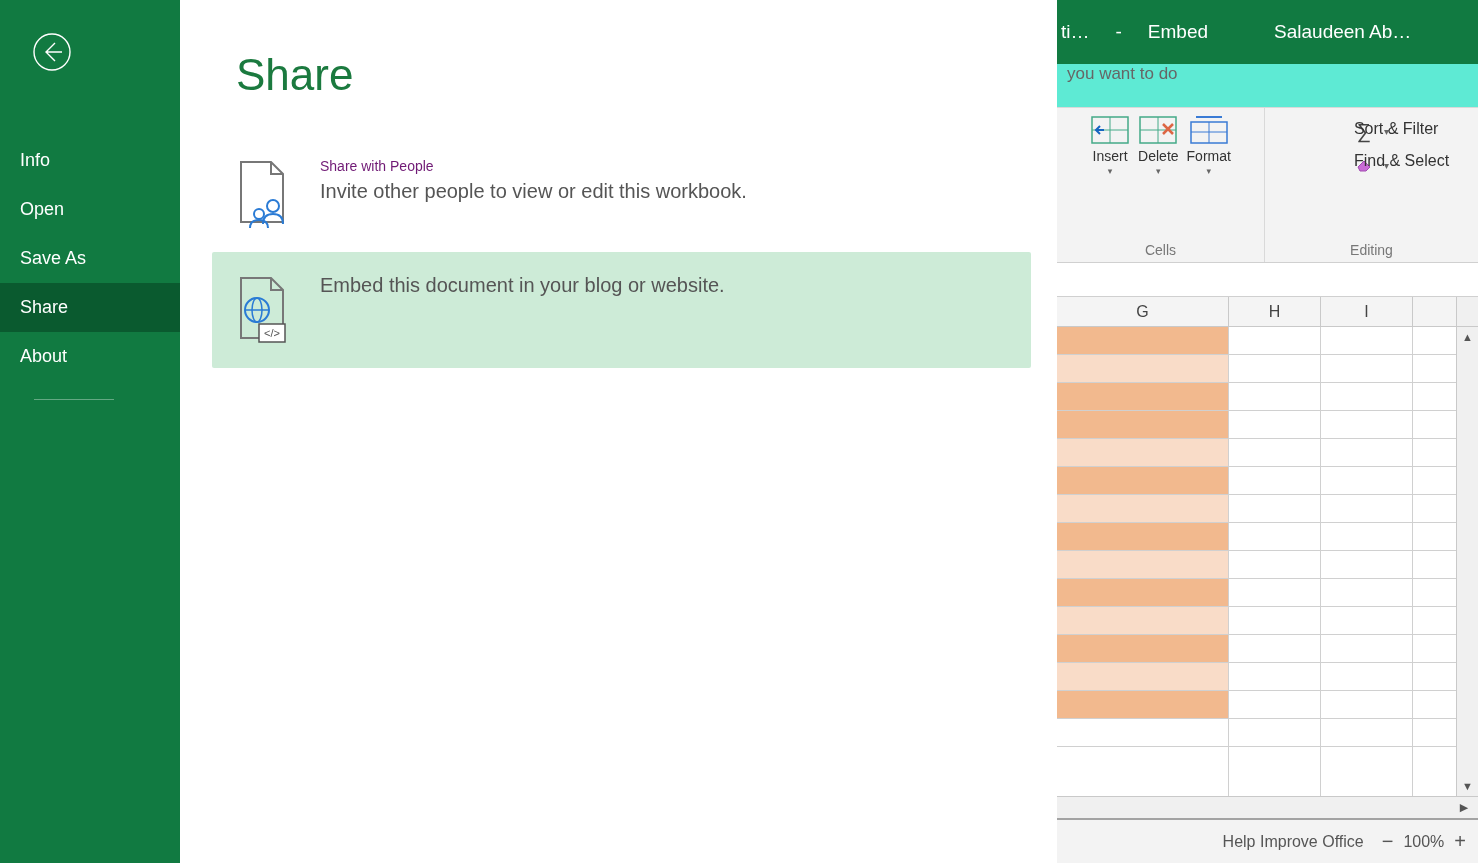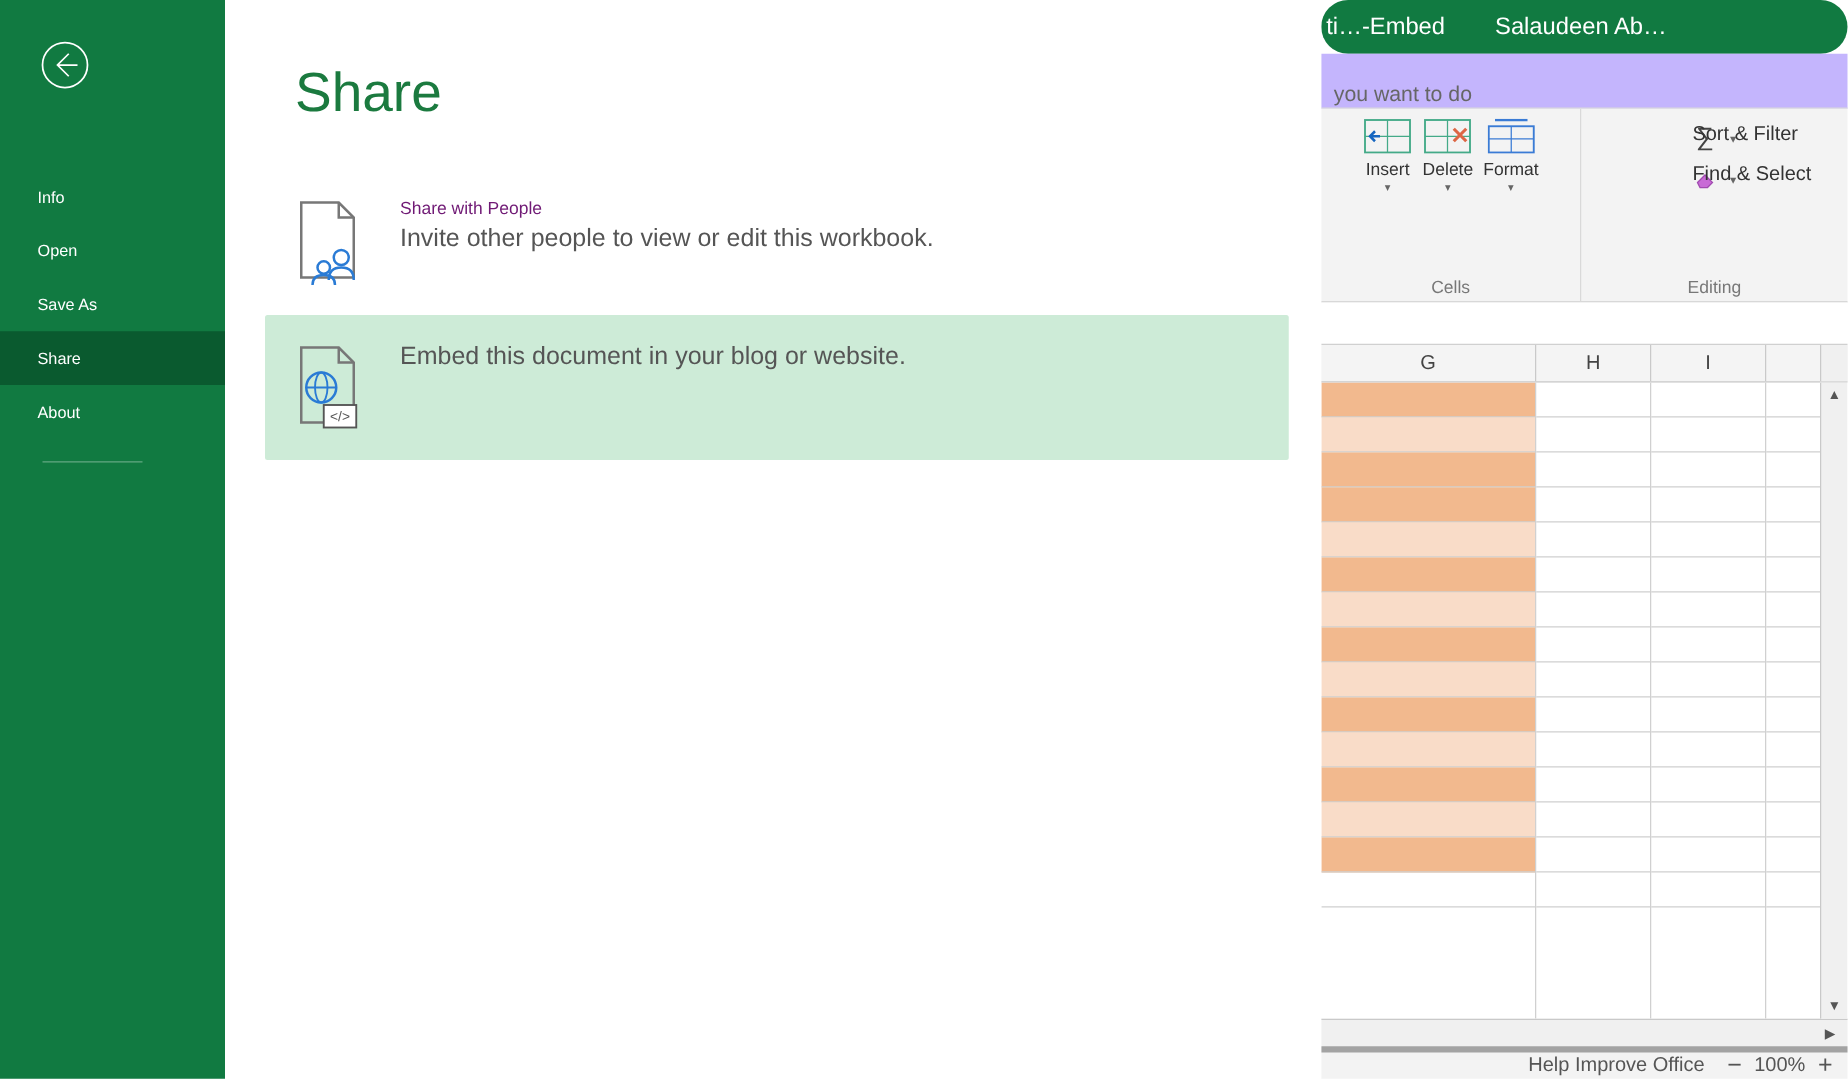--- a/index.html
+++ b/index.html
@@ -13,21 +13,21 @@
   .sidebar {
     width: 180px; height: 100%; background: #117a41; color: #fff;
     display: flex; flex-direction: column; padding-top: 28px;
   }
   .back-arrow {
     width: 48px; height: 48px; margin-left: 28px; margin-bottom: 60px;
     display:flex; align-items:center; justify-content:center; cursor:pointer;
   }
   .back-arrow svg { stroke:#fff; stroke-width:1.4; fill:none; }
   .nav-item {
-    padding: 14px 0 14px 30px; font-size: 13px; color:#fff; cursor:pointer;
+    padding: 14px 0 14px 20px; font-size: 18px; color:#fff; cursor:pointer;
   }
   .nav-item.active { background: #0a5a2f; }
   .nav-divider {
     margin: 18px 34px 0 34px; border-top: 1px solid rgba(255,255,255,0.35); width: 80px;
   }
 
   .main {
     flex:1; padding: 50px 26px 0 56px;
   }
   .page-title {
@@ -42,29 +42,28 @@
   .opt-icon { width:60px; height:72px; flex-shrink:0; display:flex; align-items:center; justify-content:center; }
   .opt-text h3 { font-size:14px; font-weight:400; color:#701a75; margin-bottom:6px;}
   .opt-text p { font-size:20px; color:#555; }
 
   
   .excel-bg {
     position:absolute; left:1057px; top:0; width:421px; height:863px;
     display:flex; flex-direction:column; background:#fff;
   }
   .titlebar {
-    height:43px; background:#117a41; color:#fff;
-    display:flex; align-items:center; padding:0 10px 0 4px;
+    height:64px; background:#117a41; color:#fff;
+    display:flex; align-items:center; gap:26px; padding:0 10px 0 4px;
     font-size:19px;
-    border-radius:24px;
   }
   .title-seg { white-space:nowrap; }
   .tellme-bar {
-    height:44px; background:#c4b5fd; border-bottom:1px solid #d9d9d9;
-    display:flex; align-items:flex-end; padding:0 10px; font-size:17px; color:#666;
+    height:44px; background:#5eead4; border-bottom:1px solid #d9d9d9;
+    display:flex; align-items:flex-start; padding:0 10px; font-size:17px; color:#666;
   }
   .ribbon {
     height:155px; background:#f3f3f3; border-bottom:1px solid #d0d0d0;
     display:flex;
   }
   .rgroup {
     border-right:1px solid #d9d9d9; padding:6px 10px 4px 10px;
     display:flex; flex-direction:column; align-items:center; justify-content:space-between;
   }
   .rgroup .btns { display:flex; gap:8px; }
@@ -95,21 +94,21 @@
   .cell { height:28px; border-bottom:1px solid #d0d0d0; }
   .cell.dark { background:#f2b98e; }
   .cell.light { background:#f9dcc8; }
   .vscroll { width:22px; background:#f0f0f0; border-left:1px solid #c9c9c9; position:relative;}
   .vscroll .arrow { position:absolute; left:0; width:100%; height:20px; display:flex; align-items:center; justify-content:center; font-size:11px; color:#555; cursor:pointer;}
   .vscroll .up{top:0;} .vscroll .down{bottom:0;}
   .hscroll { height:22px; background:#f0f0f0; border-top:1px solid #c9c9c9; display:flex; justify-content:flex-end; align-items:center; padding-right:4px;}
   .hscroll .arrow { width:20px; text-align:center; font-size:11px; color:#555; cursor:pointer;}
 
   .statusbar {
-    height:26px; background:#f3f3f3; border-top:5px solid #a3a3a3;
+    height:45px; background:#f3f3f3; border-top:2px solid #a3a3a3;
     display:flex; align-items:center; justify-content:flex-end;
     gap:18px; padding:0 12px; font-size:16px; color:#555;
   }
   .zoom-ctrl { display:flex; align-items:center; gap:10px; }
   .zoom-btn { font-size:20px; cursor:pointer; color:#555; }
 </style>
 </head>
 <body>
 
 <div class="excel-bg">

